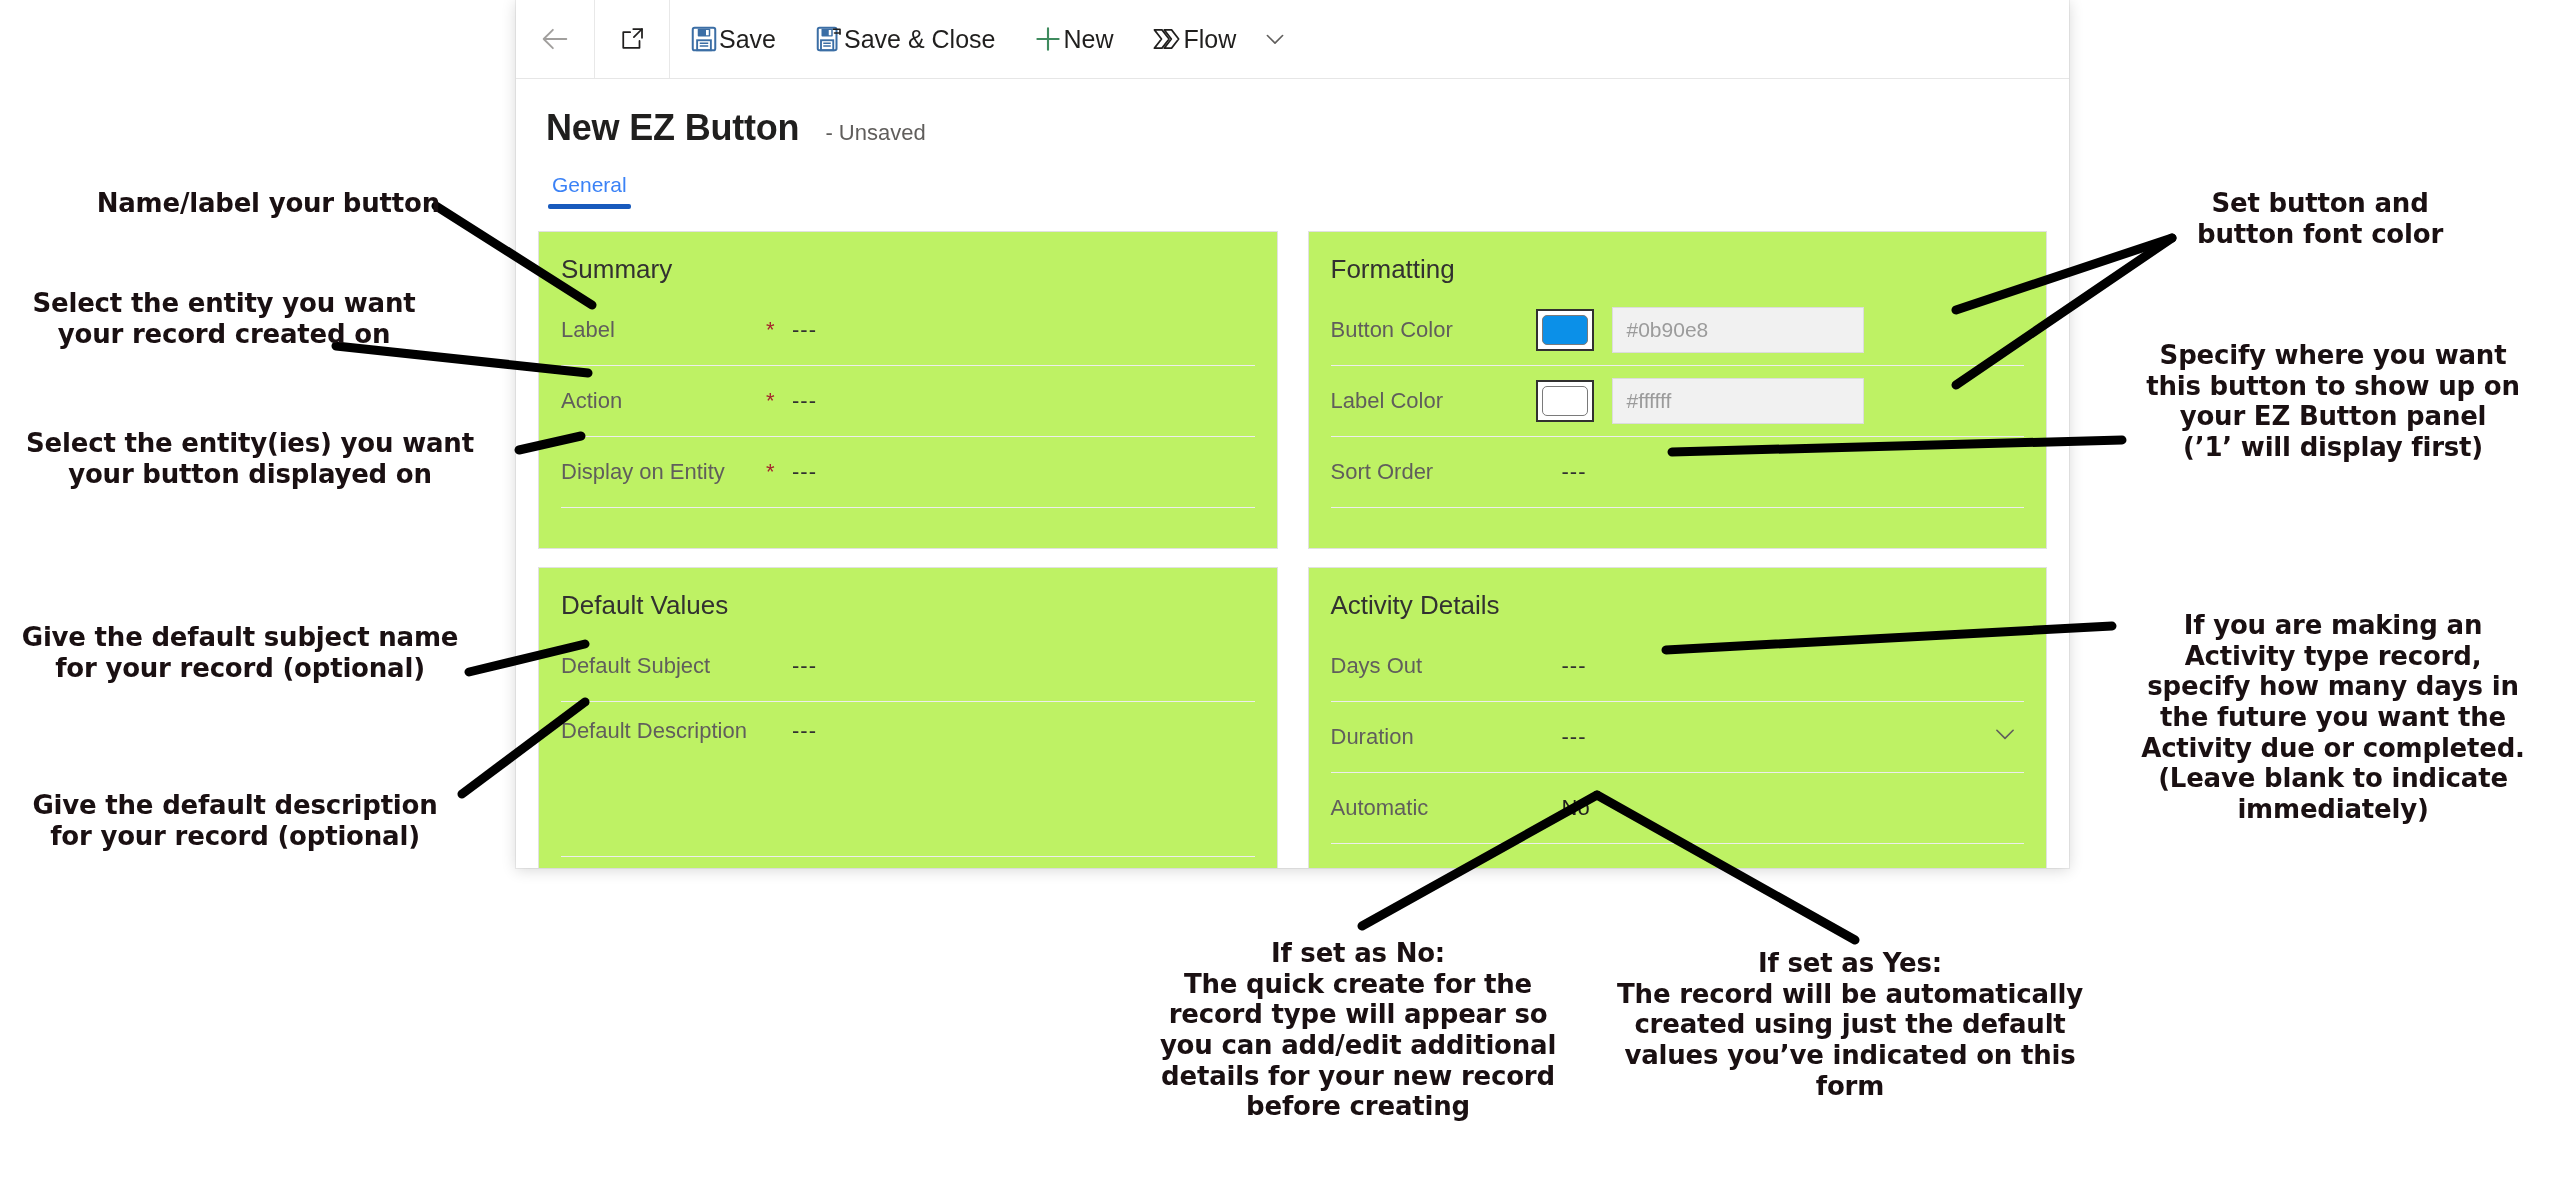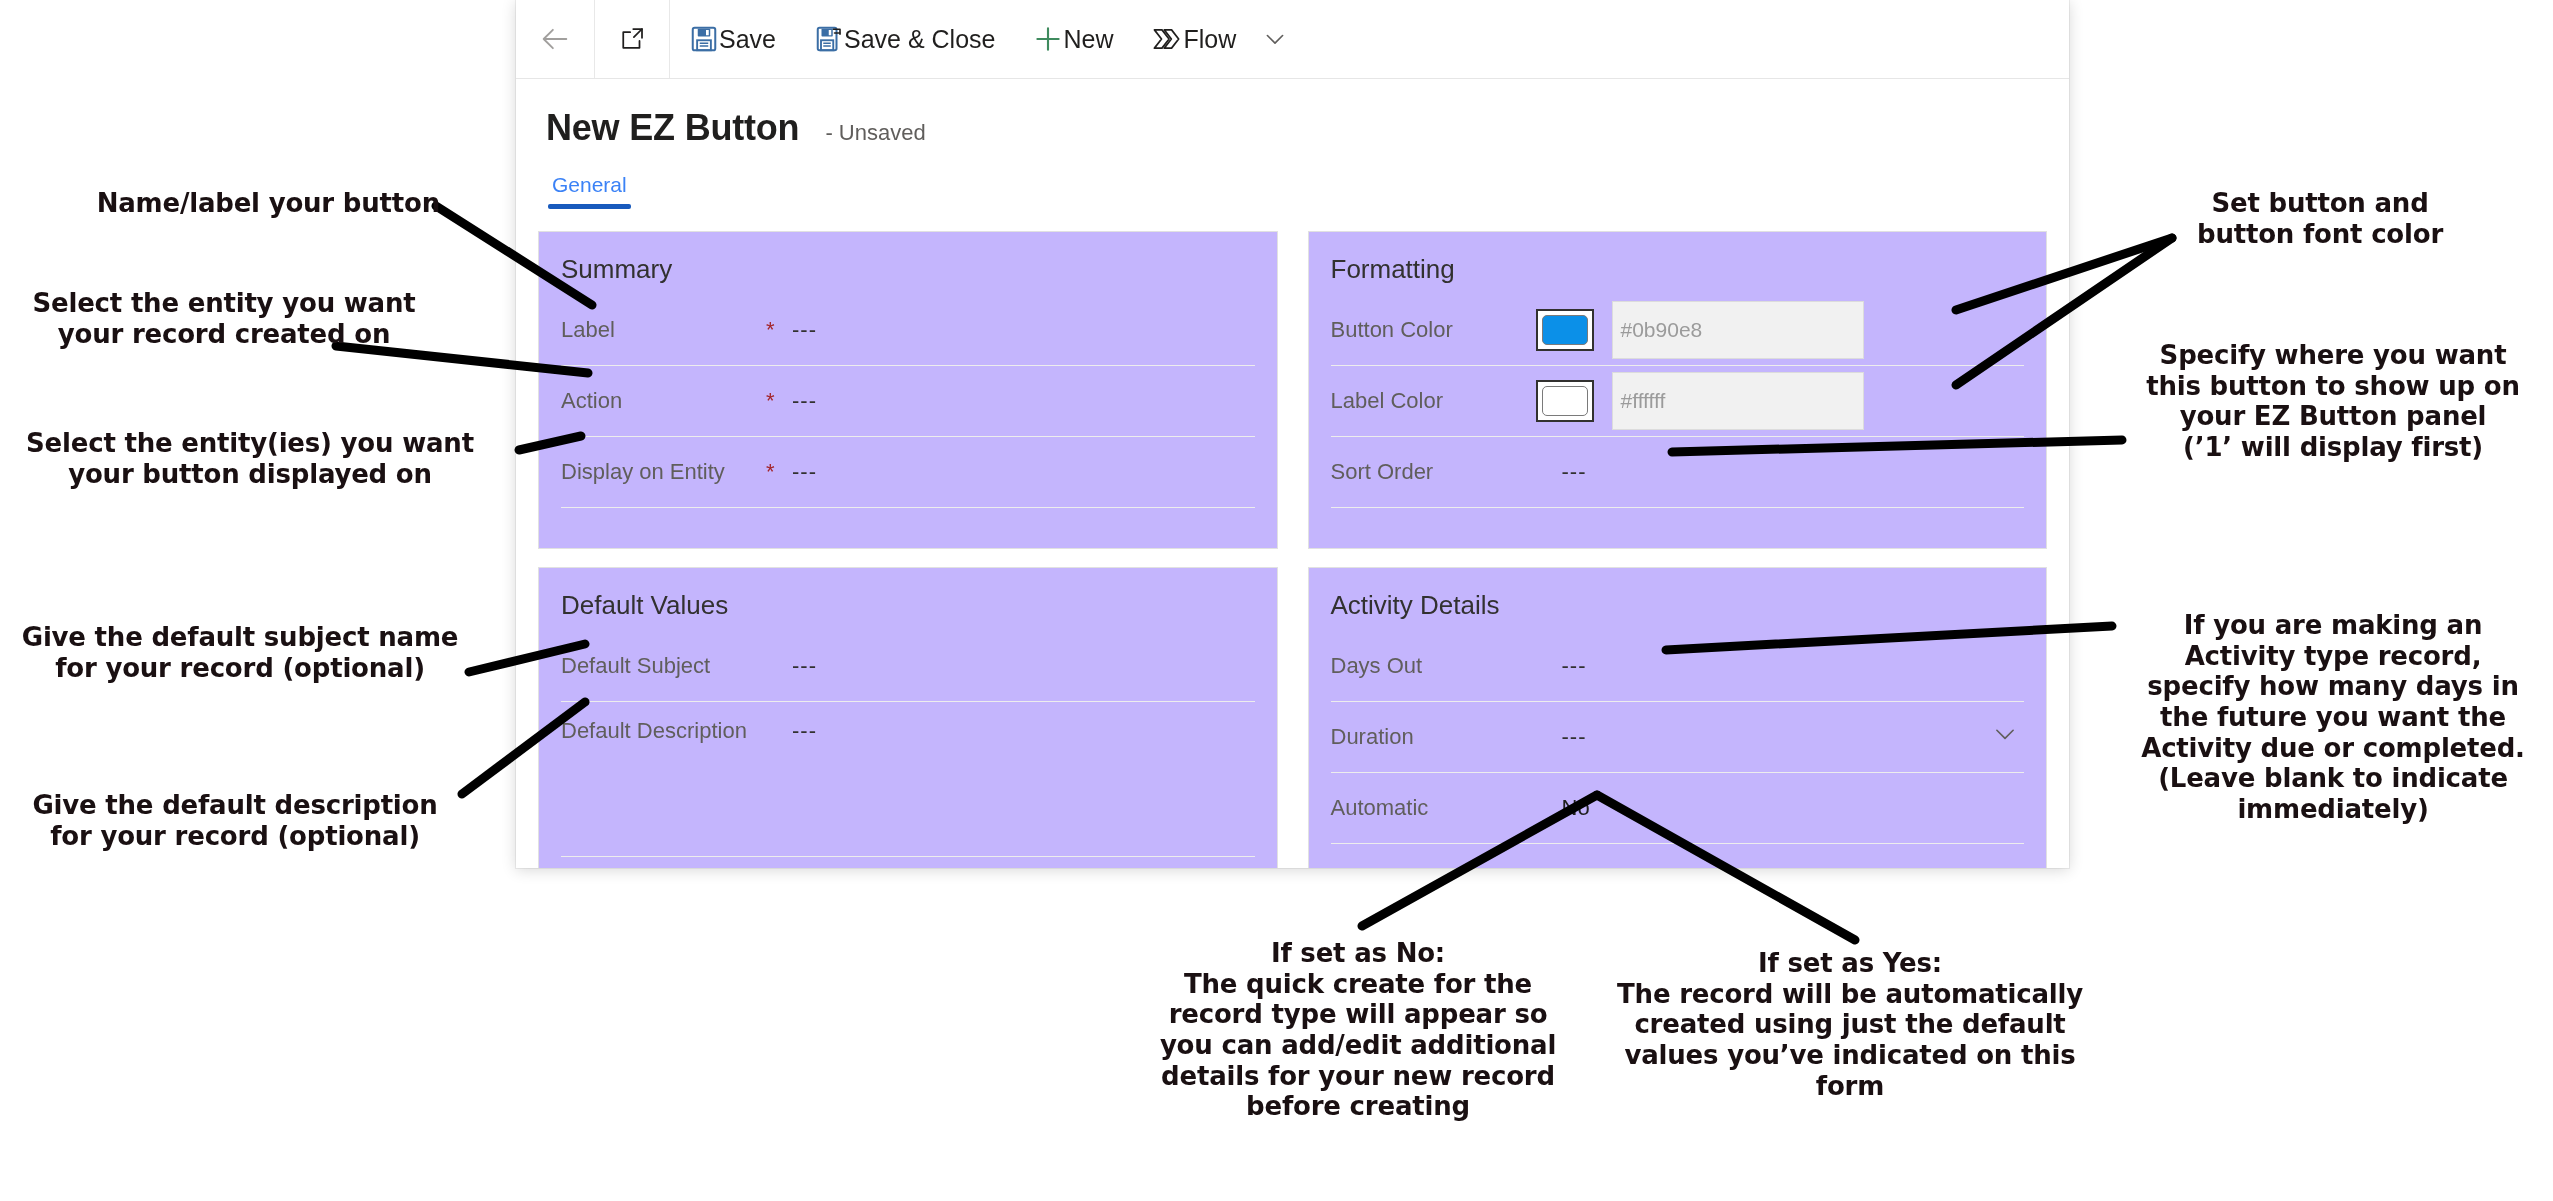--- a/index.html
+++ b/index.html
@@ -64,21 +64,21 @@
   .tab.active:after{
     content:"";position:absolute;left:0;right:0;bottom:0;height:5px;background:#185abd;border-radius:2px;
   }
 
   
   #form{
     position:relative;margin:22px 22px 0 22px;
     display:grid;grid-template-columns:1fr 1fr;gap:18px 30px;
   }
   .card{
-    border:1px solid #e1e1e1;background:#c4b5fd;padding:0 0 0 0;box-sizing:border-box;
+    border:1px solid #e1e1e1;background:#bef264;padding:0 0 0 0;box-sizing:border-box;
   }
   .card-title{font-size:26px;color:#323130;padding:22px 0 10px 22px;font-weight:400;}
   .rows{padding:0 22px 10px 22px;}
   .frow{
     display:flex;align-items:center;
     border-bottom:1px solid #ededed;
     min-height:70px;position:relative;
   }
   .frow:last-child{border-bottom:1px solid #ededed;}
   .flabel{
@@ -92,22 +92,22 @@
   .fchev{color:#605e5c;font-size:22px;padding-right:4px;}
 
   
   .swatch-outer{
     width:58px;height:42px;border:2px solid #323130;box-sizing:border-box;
     display:flex;align-items:center;justify-content:center;background:#fff;
     margin-right:18px;flex:0 0 58px;
   }
   .swatch-inner{width:44px;height:28px;border-radius:5px;border:1px solid #7a7a7a;}
   .hexbox{
-    flex:0 0 auto;width:252px;height:58px;background:#f1f1f1;border:1px solid #dcdcdc;
-    display:flex;align-items:center;padding-left:8px;box-sizing:border-box;
+    flex:0 0 auto;width:252px;height:46px;background:#f1f1f1;border:1px solid #dcdcdc;
+    display:flex;align-items:center;padding-left:14px;box-sizing:border-box;
     font-size:21px;color:#9b9b9b;
   }
   .card-pad-bottom{height:30px;}
 </style>
 </head>
 <body>
 
 <div id="root">
 
   <div id="window">

